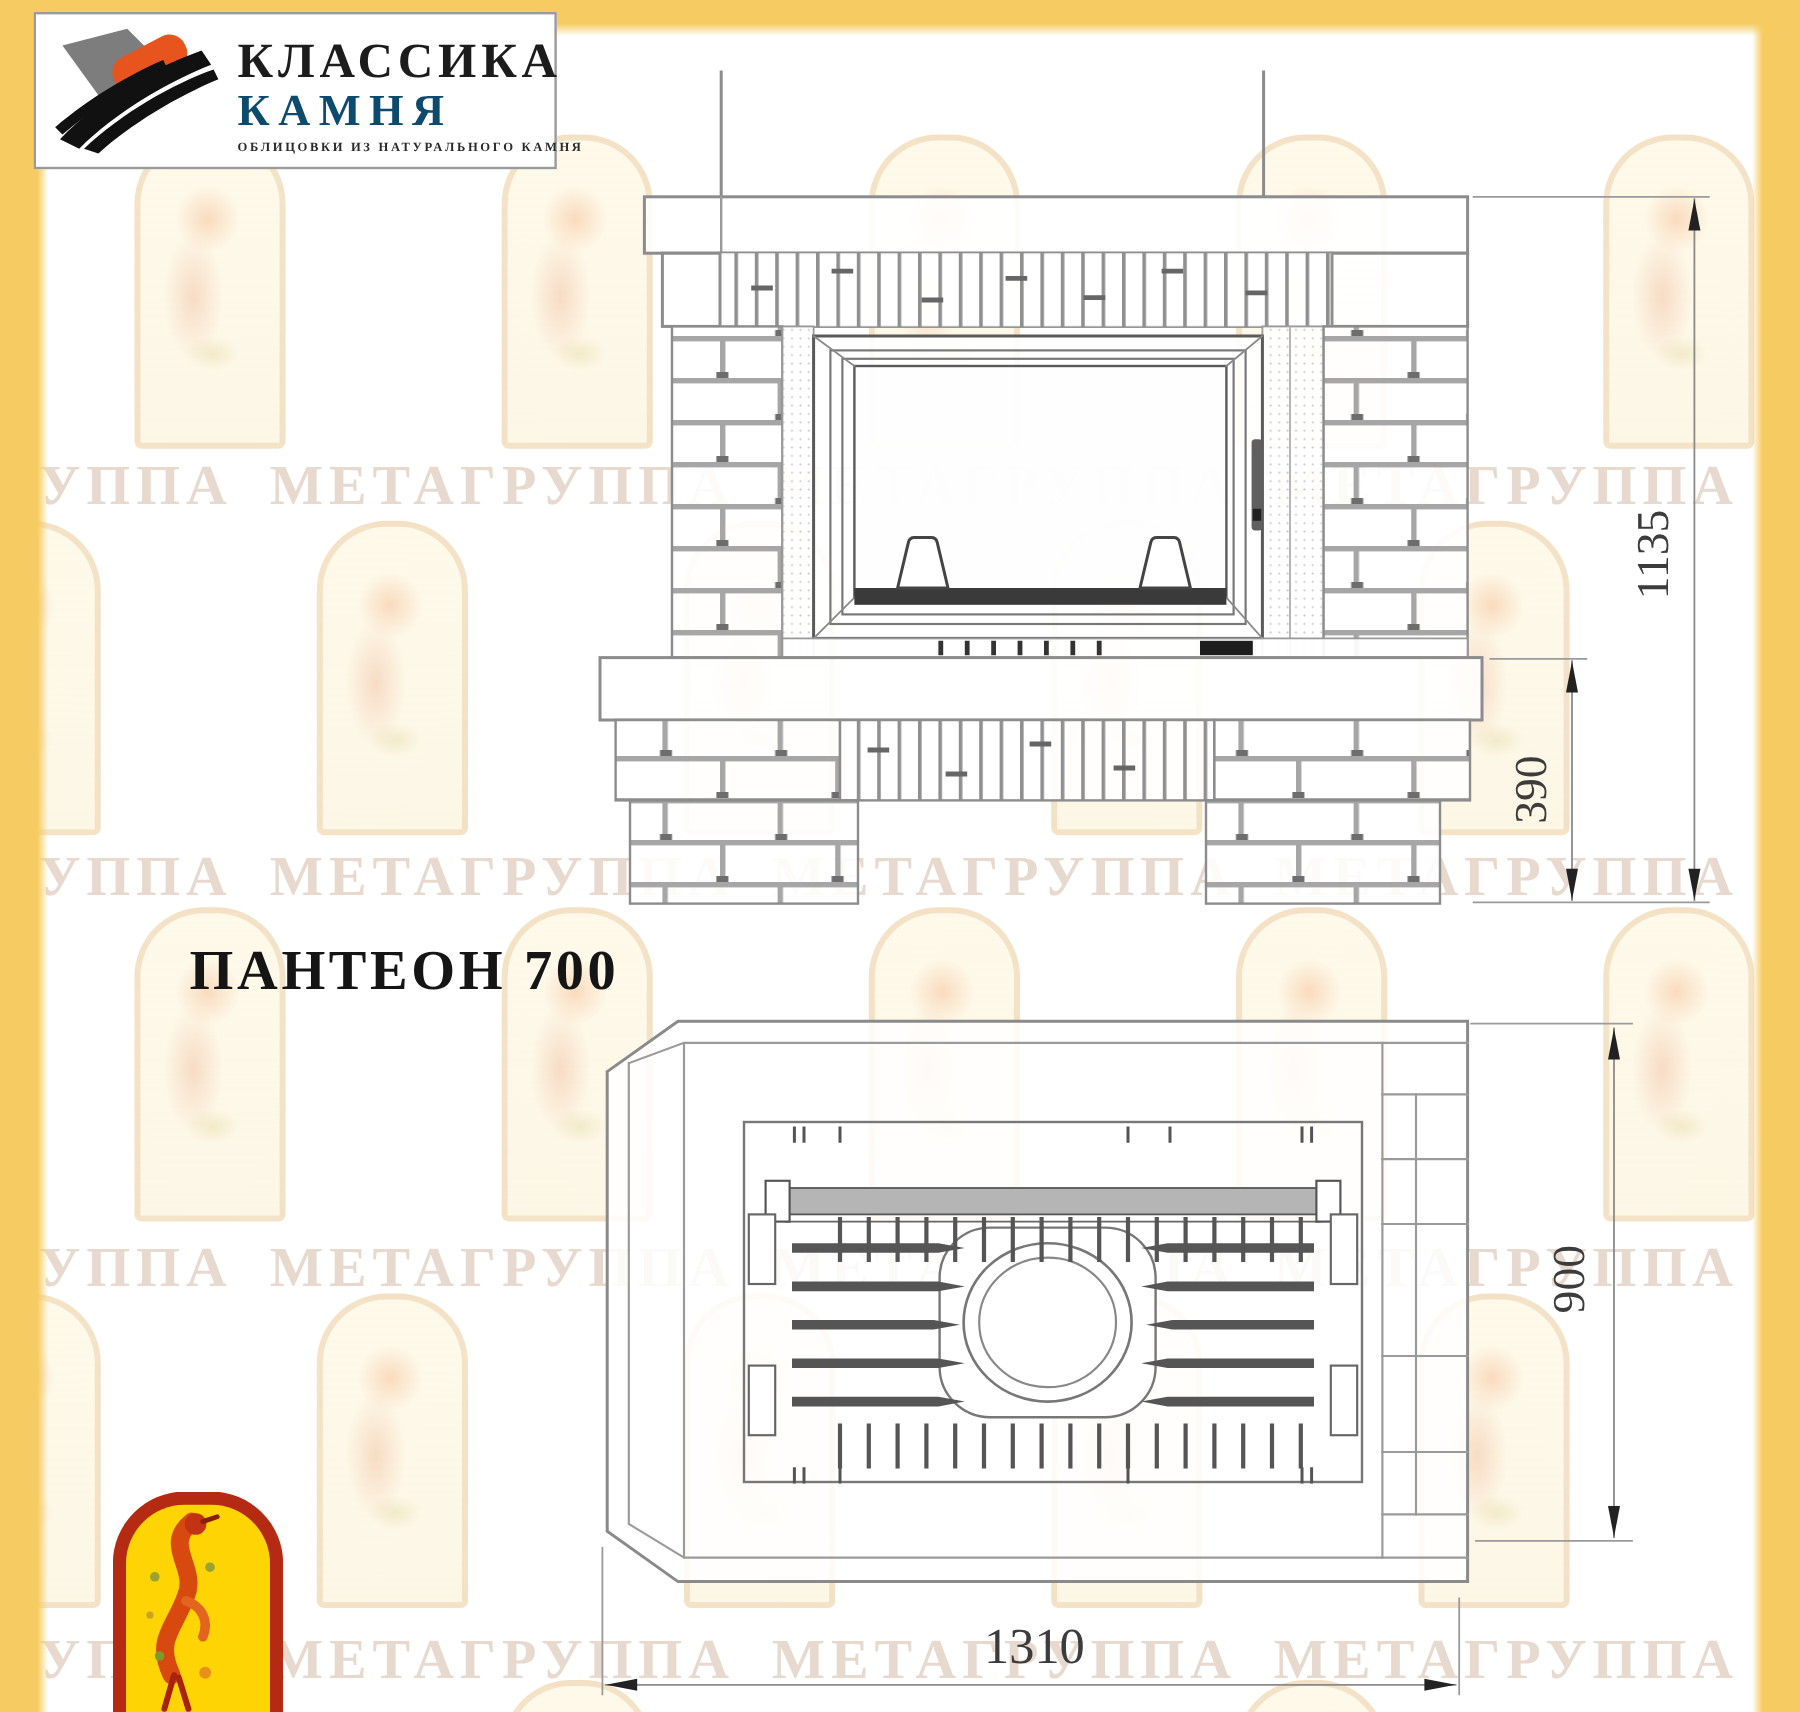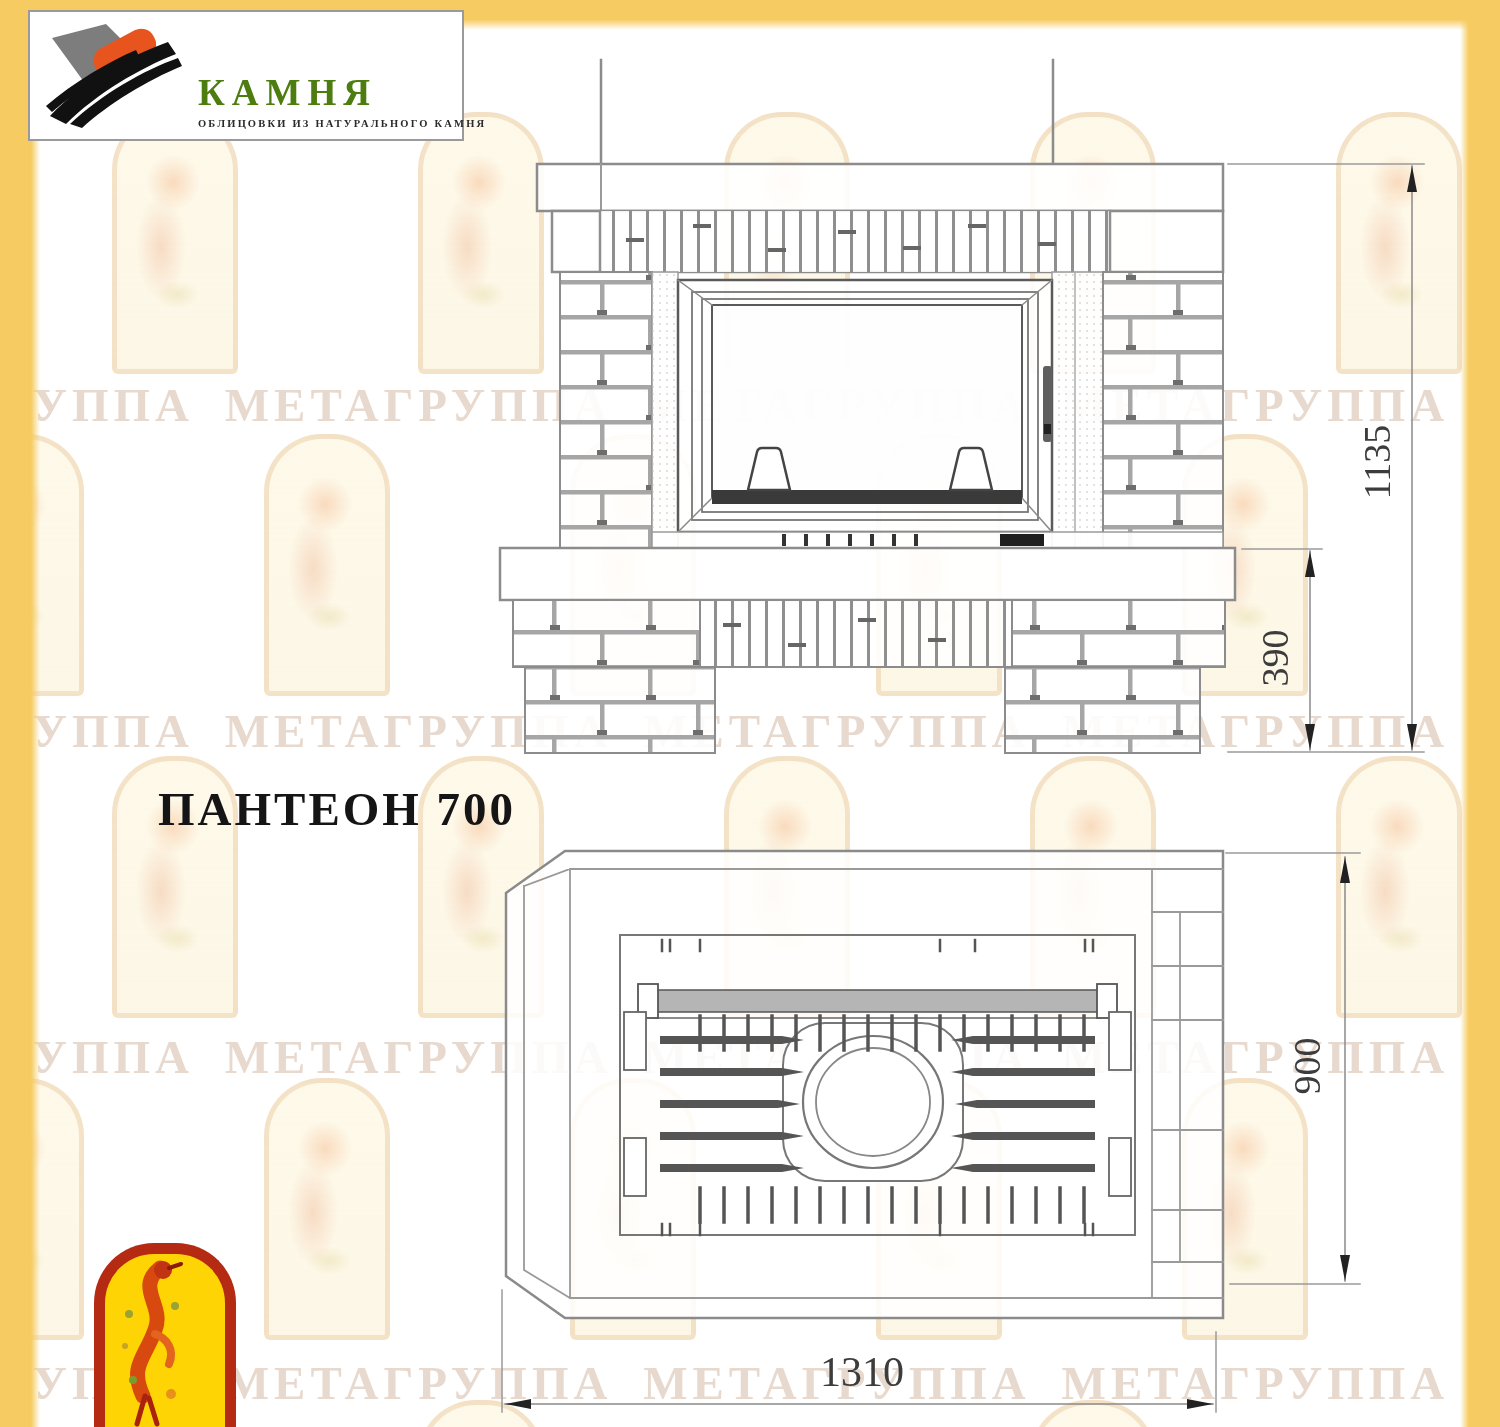--- a/index.html
+++ b/index.html
@@ -38,21 +38,21 @@
   }
   
   .logo-box{
     position:absolute;left:28px;top:10px;width:432px;height:127px;
     background:#ffffff;border:2px solid #9a9a9a;z-index:6;
   }
   .logo-mark{position:absolute;left:14px;top:8px;width:150px;height:110px;}
   .logo-text1{position:absolute;left:168px;top:18px;font-size:41px;font-weight:bold;
     letter-spacing:4px;color:#1c1c1c;line-height:1;}
   .logo-text2{position:absolute;left:168px;top:62px;font-size:37px;font-weight:bold;
-    letter-spacing:7px;color:#4d7c0f;line-height:1;}
+    letter-spacing:7px;color:#0c4a6e;line-height:1;}
   .logo-sub{position:absolute;left:168px;top:106px;font-size:10.5px;font-weight:bold;
     letter-spacing:2.2px;color:#2a2a2a;white-space:nowrap;text-align:center;}
   
   .page-title{
     position:absolute;left:158px;top:782px;z-index:4;
     font-size:47px;font-weight:bold;color:#151515;letter-spacing:3px;text-align:right;
   }
   
   .drawing-svg{position:absolute;left:0;top:0;z-index:3;}
   
@@ -99,20 +99,21 @@
 <div class="border-strip border-right"></div>
 
 <div class="logo-box">
   <svg class="logo-mark" viewBox="0 0 150 110">
     <polygon points="8,18 62,4 92,34 40,62" fill="#7d7d7d"></polygon>
     <rect x="48" y="18" width="66" height="30" rx="14" fill="#e8541e" transform="rotate(-28 80 33)"></rect>
     <path d="M6,96 C40,60 90,34 124,22 L132,34 C96,48 52,74 22,104 Z" fill="#111"></path>
     <path d="M26,104 C58,74 100,50 134,38 L138,46 C104,60 64,84 38,108 Z" fill="#111"></path>
     <path d="M2,86 C30,62 64,42 92,30 L95,36 C66,50 34,70 8,92 Z" fill="#111"></path>
   </svg>
+  <div class="logo-text1">КЛАССИКА</div>
   <div class="logo-text2">КАМНЯ</div>
   <div class="logo-sub">ОБЛИЦОВКИ ИЗ НАТУРАЛЬНОГО КАМНЯ</div>
 </div>
 
 <div class="page-title">ПАНТЕОН 700</div>
 
 <svg class="drawing-svg" width="1500" height="1427" viewBox="0 0 1500 1427">
   <defs>
     <pattern id="brick" width="96" height="70" patternUnits="userSpaceOnUse">
       <rect width="96" height="70" fill="#ffffff" fill-opacity="0.9"></rect>

